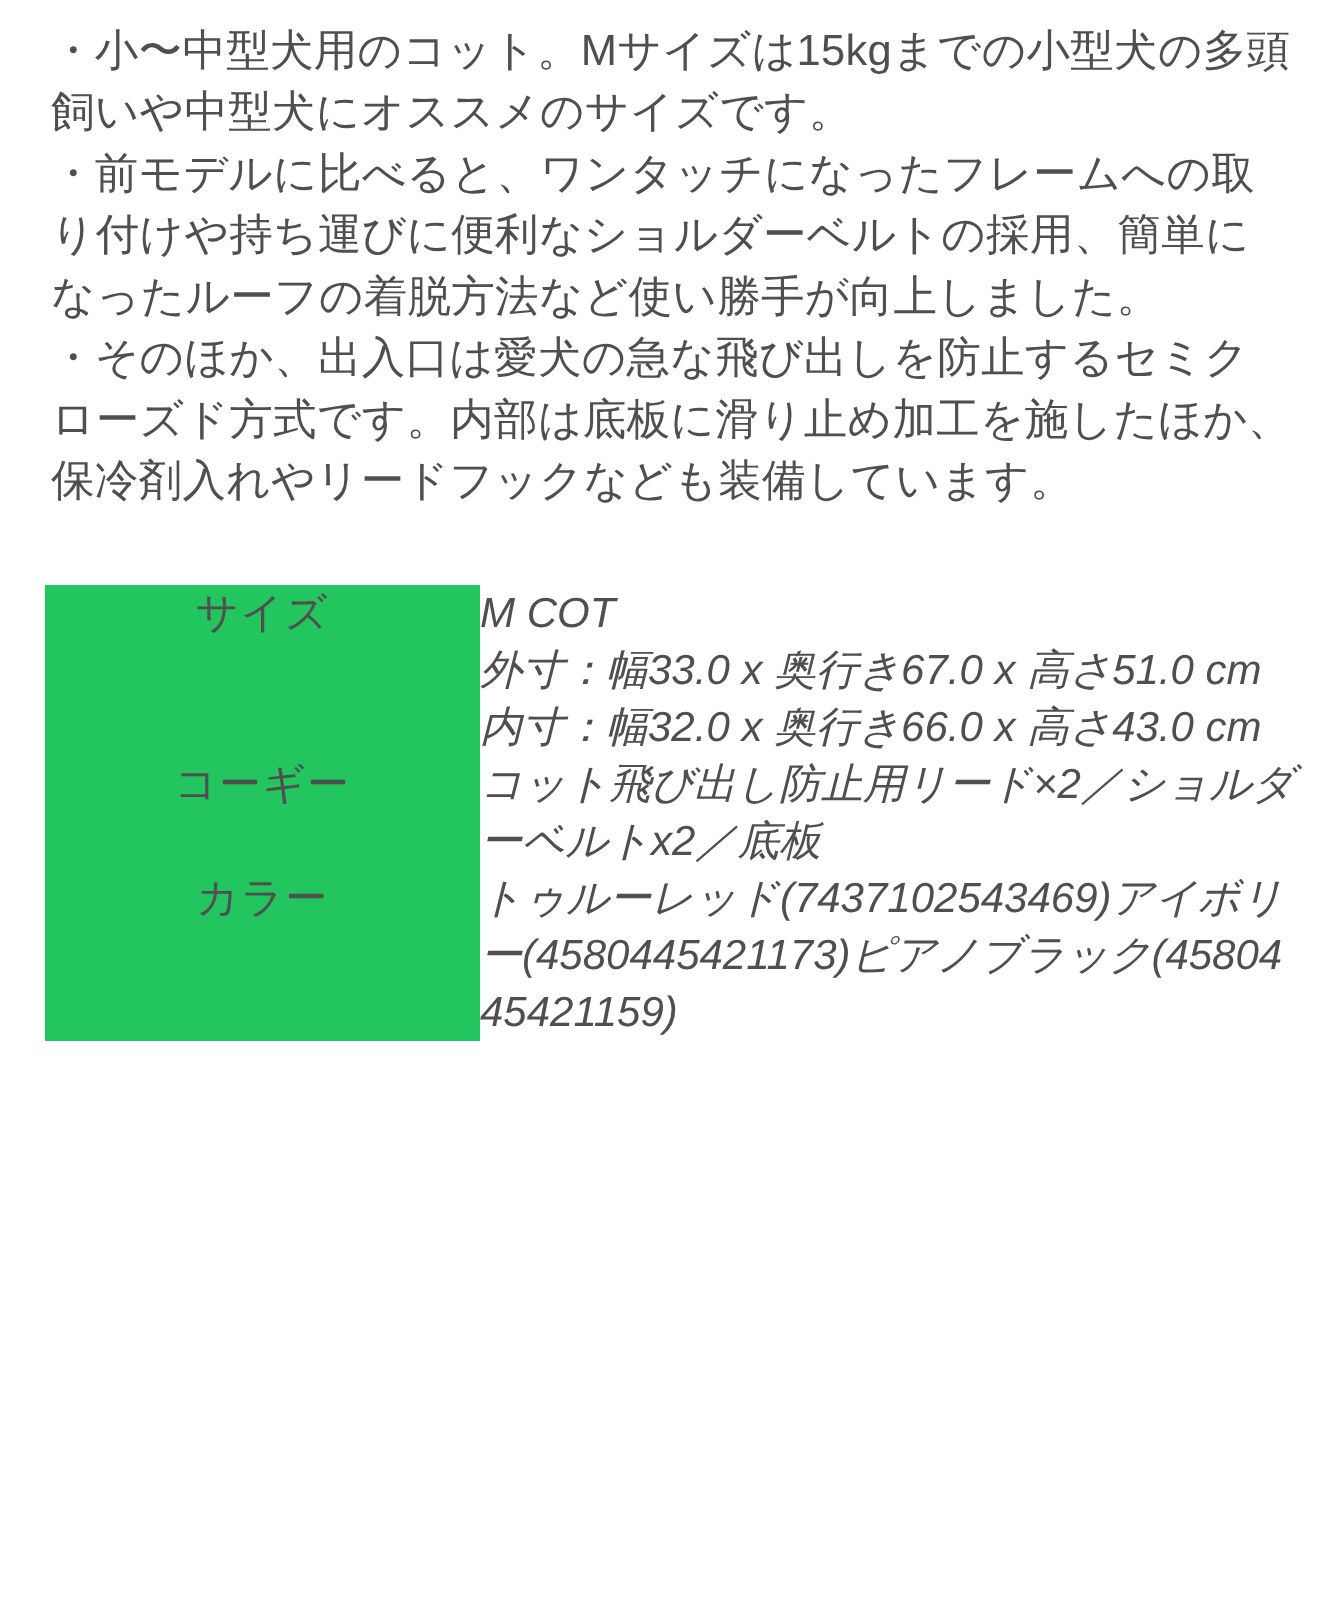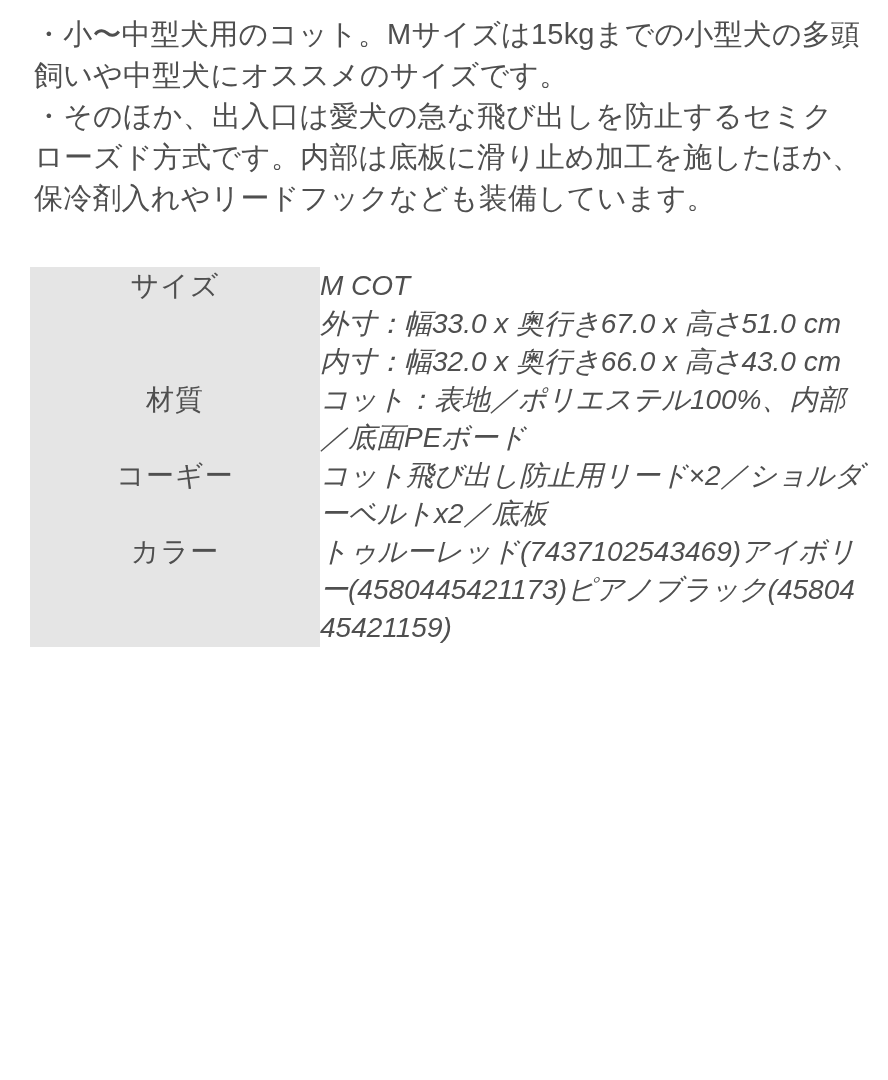--- a/index.html
+++ b/index.html
@@ -47,21 +47,21 @@
   }
   table.spec td {
     vertical-align: top;
     padding: 0;
     font-size: 28px;
     line-height: 38px;
     color: #4f4f4f;
   }
   td.label {
     width: 290px;
-    background: #e5e5e5;
+    background: #22c55e;
     text-align: center;
     padding-top: 2px;
     color: #4f4f4f;
     letter-spacing: 1px;
   }
   td.value {
     width: 550px;
     background: #ffffff;
     padding-left: 6px;
     padding-top: 2px;
@@ -73,38 +73,33 @@
   }
 </style>
 </head>
 <body>
 
 <div class="page">
   <div class="top-band"></div>
 
   <div class="desc">
     <p>・小〜中型犬用のコット。Mサイズは15kgまでの小型犬の多頭飼いや中型犬にオススメのサイズです。</p>
+    <p>・前モデルに比べると、ワンタッチになったフレームへの取り付けや持ち運びに便利なショルダーベルトの採用、簡単になったルーフの着脱方法など使い勝手が向上しました。</p>
     <p>・そのほか、出入口は愛犬の急な飛び出しを防止するセミクローズド方式です。内部は底板に滑り止め加工を施したほか、保冷剤入れやリードフックなども装備しています。</p>
   </div>
 
   <div class="spec-wrap">
     <table class="spec">
       <tbody>
         <tr>
           <td class="label">サイズ</td>
           <td class="value">
               <span class="value-line">M COT</span>
               <span class="value-line">外寸：幅33.0 x 奥行き67.0 x 高さ51.0 cm</span>
               <span class="value-line">内寸：幅32.0 x 奥行き66.0 x 高さ43.0 cm</span>
-            </td>
-        </tr>
-        <tr>
-          <td class="label">材質</td>
-          <td class="value">
-              <span class="value-line">コット：表地／ポリエステル100%、内部／底面PEボード</span>
             </td>
         </tr>
         <tr>
           <td class="label">コーギー</td>
           <td class="value">
               <span class="value-line">コット飛び出し防止用リード×2／ショルダーベルトx2／底板</span>
             </td>
         </tr>
         <tr>
           <td class="label">カラー</td>

